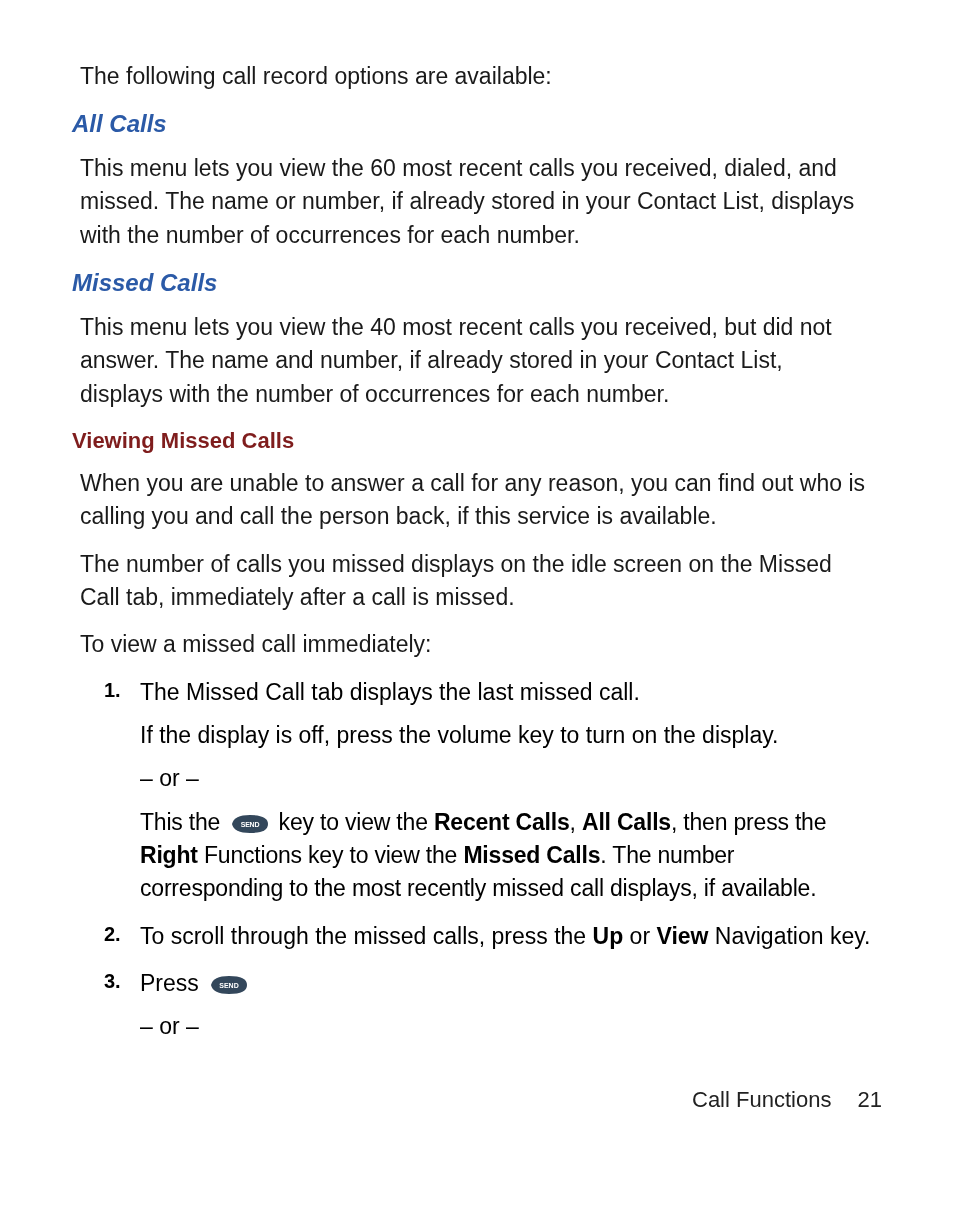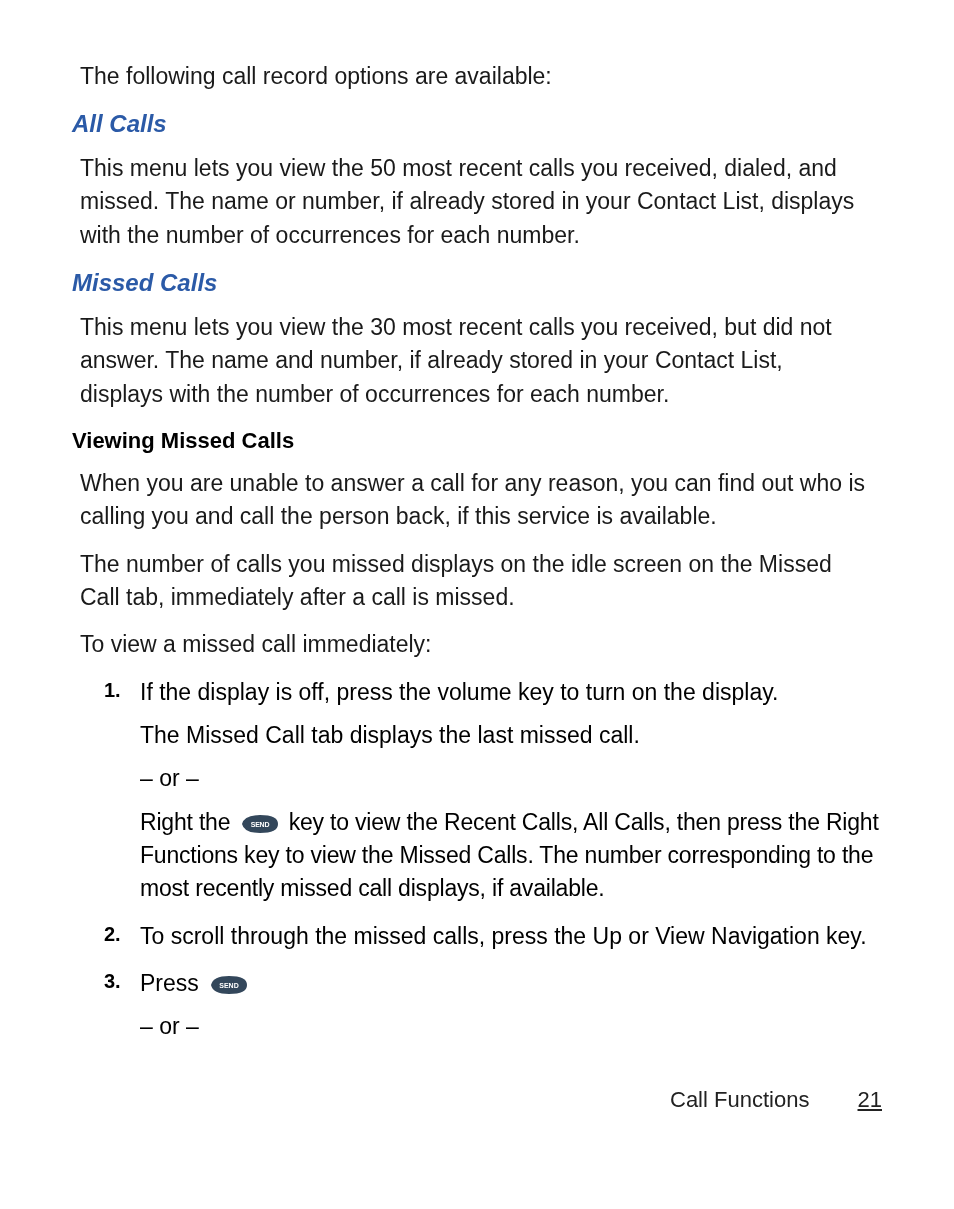--- a/index.html
+++ b/index.html
@@ -20,21 +20,21 @@
       font-family: Arial, Helvetica, sans-serif;
       font-style: italic;
       font-weight: bold;
       color: #2b5aa7;
       font-size: 24px;
       margin: 8px 0 10px 0;
     }
     .heading-blue-bold {
       font-family: Arial, Helvetica, sans-serif;
       font-weight: bold;
-      color: #000000;
+      color: #7f1d1d;
       font-size: 22px;
       margin: 6px 0 10px 0;
     }
     ol.numbered-list {
       list-style: none;
       padding-left: 0px;
       margin: 0 0 0 32px;
     }
     ol.numbered-list > li {
       position: relative;
@@ -48,21 +48,21 @@
       font-weight: bold;
       font-size: 20px;
     }
     .step-para {
       margin: 0 0 10px 0;
     }
     .or-line {
       margin: 6px 0 10px 0;
     }
     .bold {
-      font-weight: normal;
+      font-weight: bold;
     }
     .send-icon {
       display: inline-block;
       vertical-align: middle;
       width: 42px;
       height: 26px;
       position: relative;
       margin: 0 2px;
     }
     .send-icon svg { width:100%; height:100%; display:block; }
@@ -76,51 +76,50 @@
     .rect-icon svg { width:100%; height:100%; display:block; }
     .footer {
       text-align: right;
       margin-top: 40px;
       font-size: 22px;
       font-weight: 300;
       color: #222;
       padding-right: 0px;
     }
     .footer .page-num {
-      margin-left: 42px;
-      text-decoration: underline;
+      margin-left: 20px;
     }
     .condensed {
       letter-spacing: -0.2px;
     }
   </style>
 </head>
 <body>
 
 <p class="body-text">The following call record options are available:</p>
 
 <div class="heading-blue-italic">All Calls</div>
-<p class="body-text">This menu lets you view the 50 most recent calls you received, dialed, and missed. The name or number, if already stored in your Contact List, displays with the number of occurrences for each number.</p>
+<p class="body-text">This menu lets you view the 60 most recent calls you received, dialed, and missed. The name or number, if already stored in your Contact List, displays with the number of occurrences for each number.</p>
 
 <div class="heading-blue-italic">Missed Calls</div>
-<p class="body-text">This menu lets you view the 30 most recent calls you received, but did not answer. The name and number, if already stored in your Contact List, displays with the number of occurrences for each number.</p>
+<p class="body-text">This menu lets you view the 40 most recent calls you received, but did not answer. The name and number, if already stored in your Contact List, displays with the number of occurrences for each number.</p>
 
 <div class="heading-blue-bold">Viewing Missed Calls</div>
 <p class="body-text">When you are unable to answer a call for any reason, you can find out who is calling you and call the person back, if this service is available.</p>
 <p class="body-text">The number of calls you missed displays on the idle screen on the Missed Call tab, immediately after a call is missed.</p>
 <p class="body-text">To view a missed call immediately:</p>
 
 <ol class="numbered-list">
   <li>
     <span class="list-number">1.</span>
+    <p class="step-para">The Missed Call tab displays the last missed call.</p>
     <p class="step-para">If the display is off, press the volume key to turn on the display.</p>
-    <p class="step-para">The Missed Call tab displays the last missed call.</p>
     <p class="step-para or-line">– or –</p>
     <p class="step-para condensed">
-      <span>Right the </span>
+      <span>This the </span>
       <span class="send-icon">
         <svg viewBox="0 0 42 26">
           <path d="M4 13 Q6 4 22 4 Q40 4 40 13 Q40 22 22 22 Q6 22 4 13 Z" fill="#33475b"></path>
           <text x="22" y="16" font-family="Arial" font-size="7" fill="#ffffff" text-anchor="middle" font-weight="bold">SEND</text>
         </svg>
       </span>
       <span> key to view the </span>
       <span class="bold">Recent Calls</span><span>, </span><span class="bold">All Calls</span><span>, then press the </span><span class="bold">Right</span><span> Functions key to view the </span><span class="bold">Missed Calls</span><span>. The number corresponding to the most recently missed call displays, if available.</span>
     </p>
   </li>

